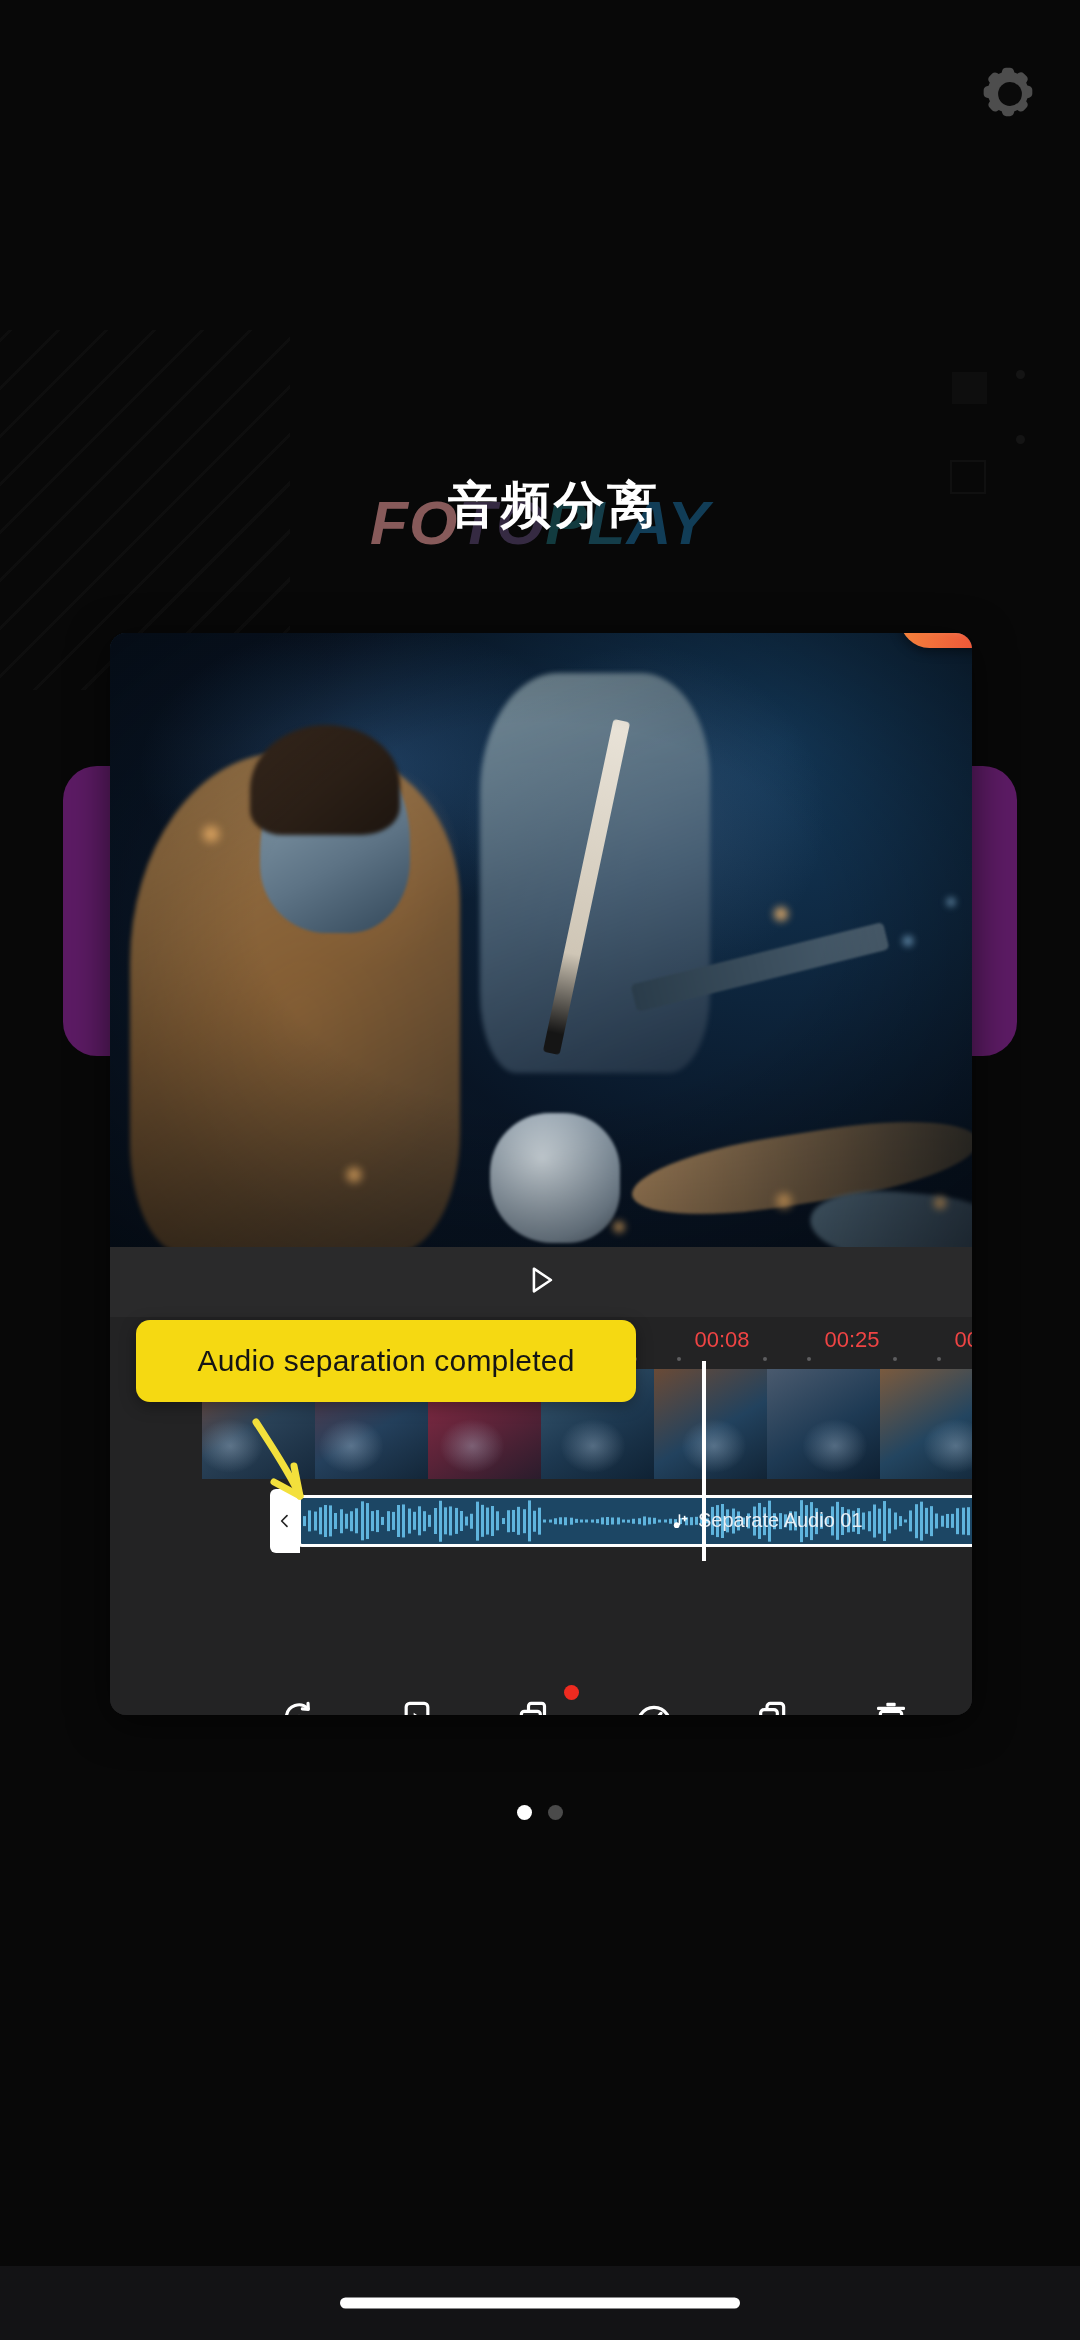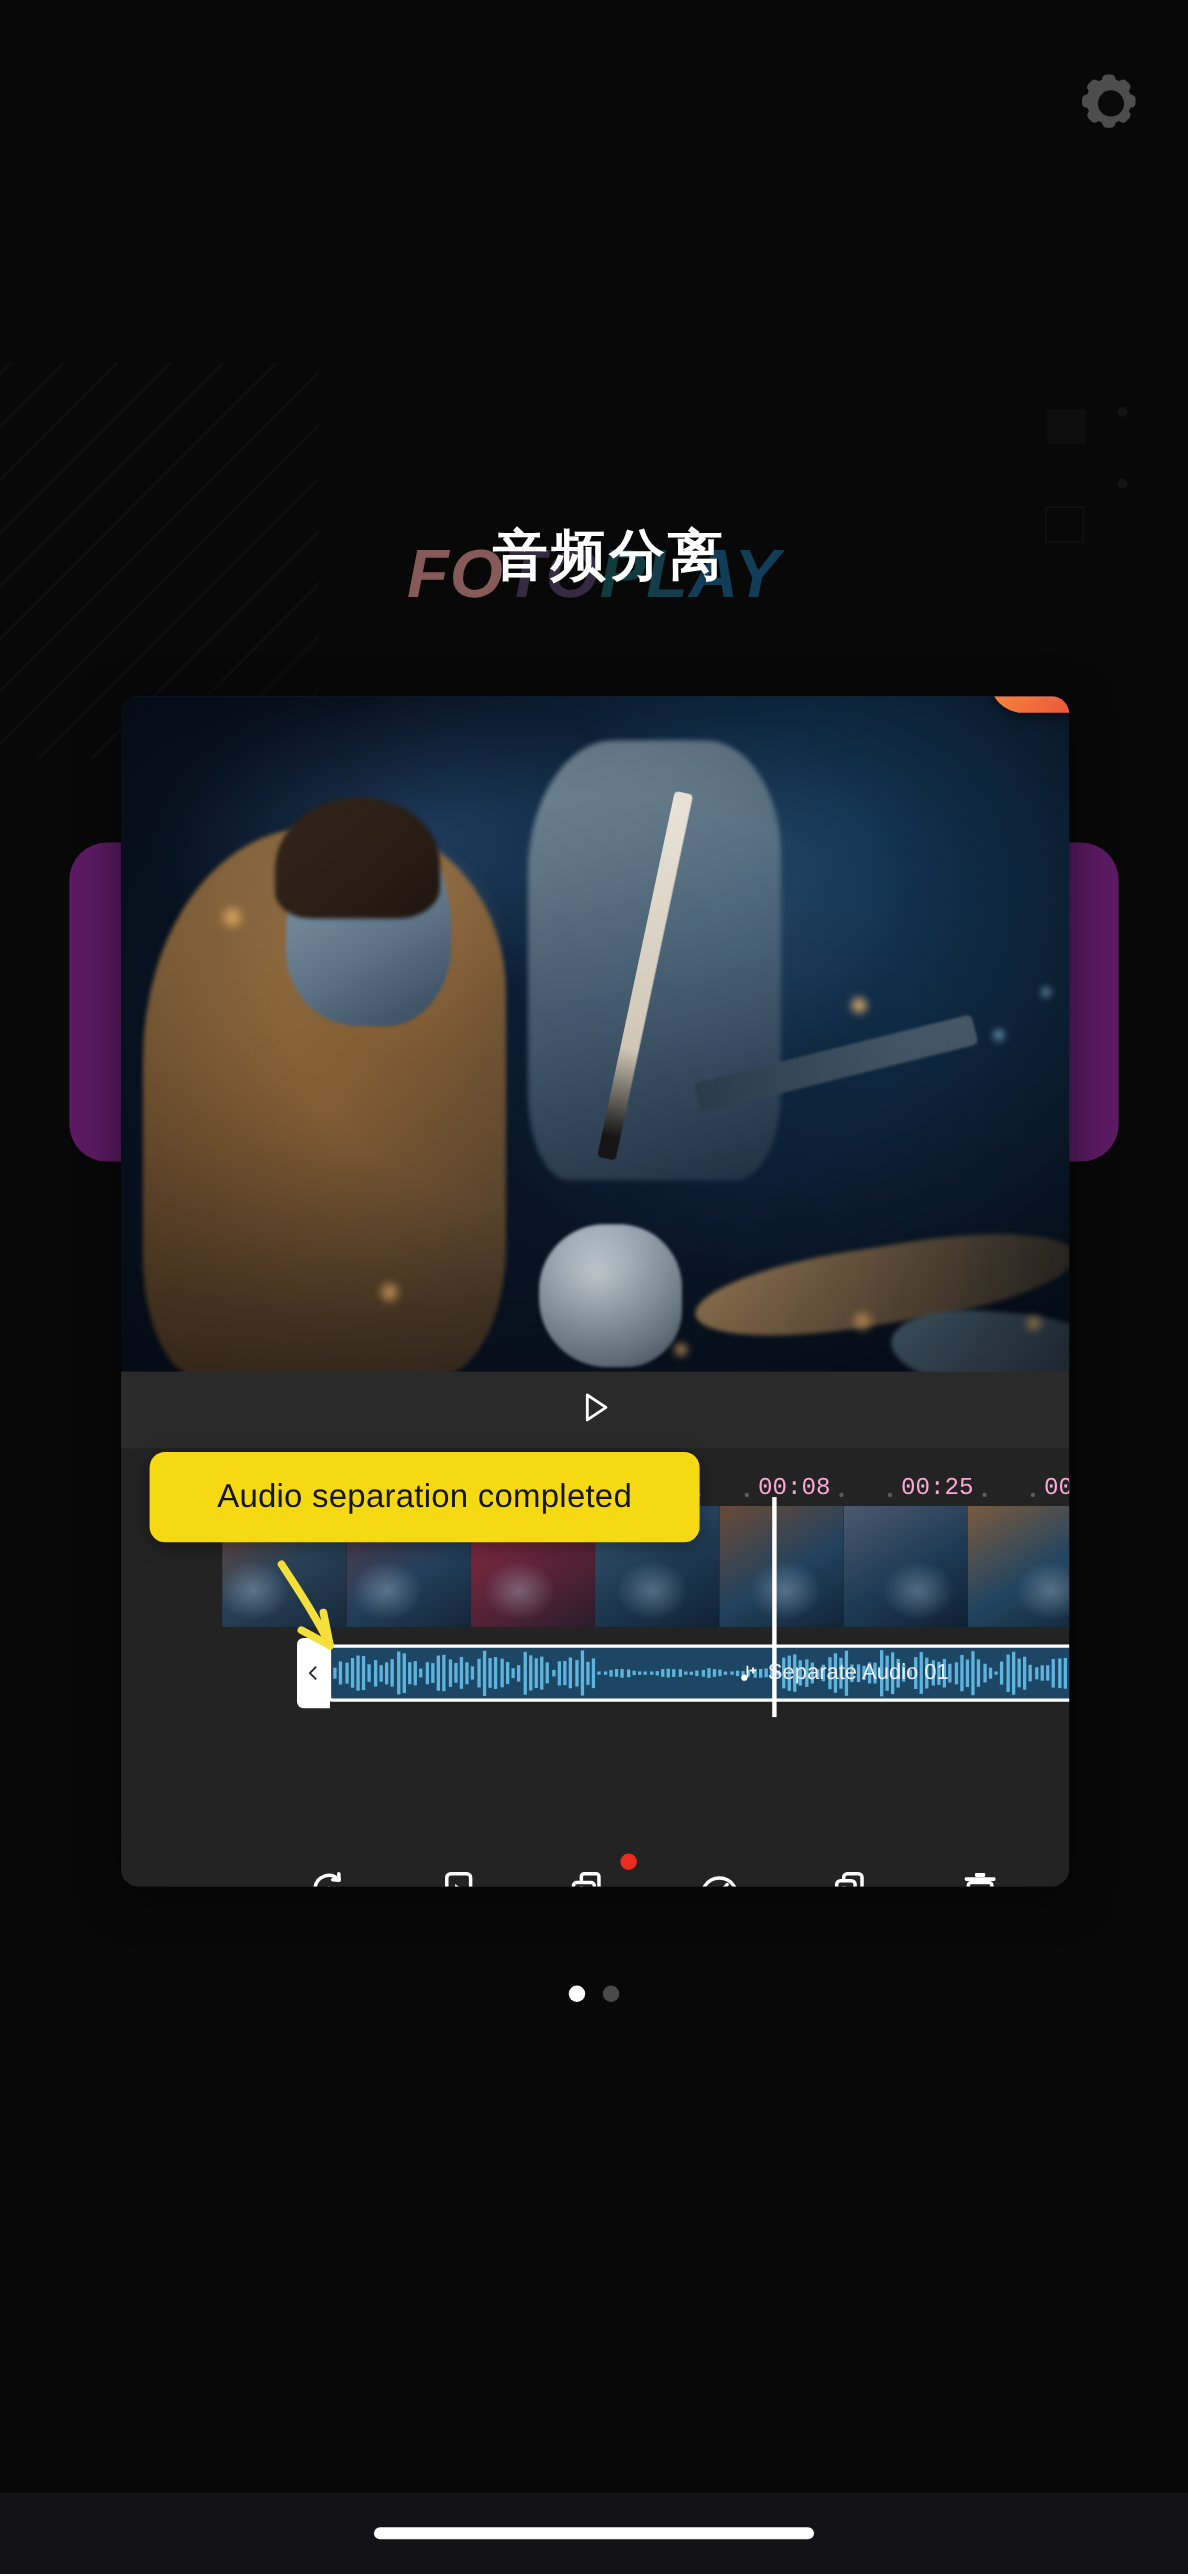--- a/index.html
+++ b/index.html
@@ -136,23 +136,22 @@
   
   .player-bar{
     position:absolute; left:0; top:614px; width:862px; height:70px; background:#2a2a2b;
   }
   .play-btn{ position:absolute; left:50%; top:50%; transform:translate(-50%,-50%); }
 
   
   .timeline{ position:absolute; left:0; top:684px; width:862px; height:352px; background:#232324; }
   .ruler{ position:absolute; left:0; top:0; width:862px; height:48px; }
   .tick-label{
-    position:absolute; top:23px; color:#f9a8d4; font-size:22px; transform:translateX(-50%);
+    position:absolute; top:10px; color:#ef4444; font-size:22px; transform:translateX(-50%);
     white-space:nowrap;
-    font-family:Liberation Mono, monospace;
   }
   .tick-dot{ position:absolute; top:40px; width:4px; height:4px; border-radius:50%;
              background:#5d5d5f; transform:translateX(-50%); }
 
   .filmstrip{
     position:absolute; left:92px; top:52px; width:900px; height:110px;
     display:flex; overflow:hidden;
   }
   .frame{ width:113px; height:110px; flex:none; position:relative; overflow:hidden; }
   .frame i{ position:absolute; inset:0; display:block; }

